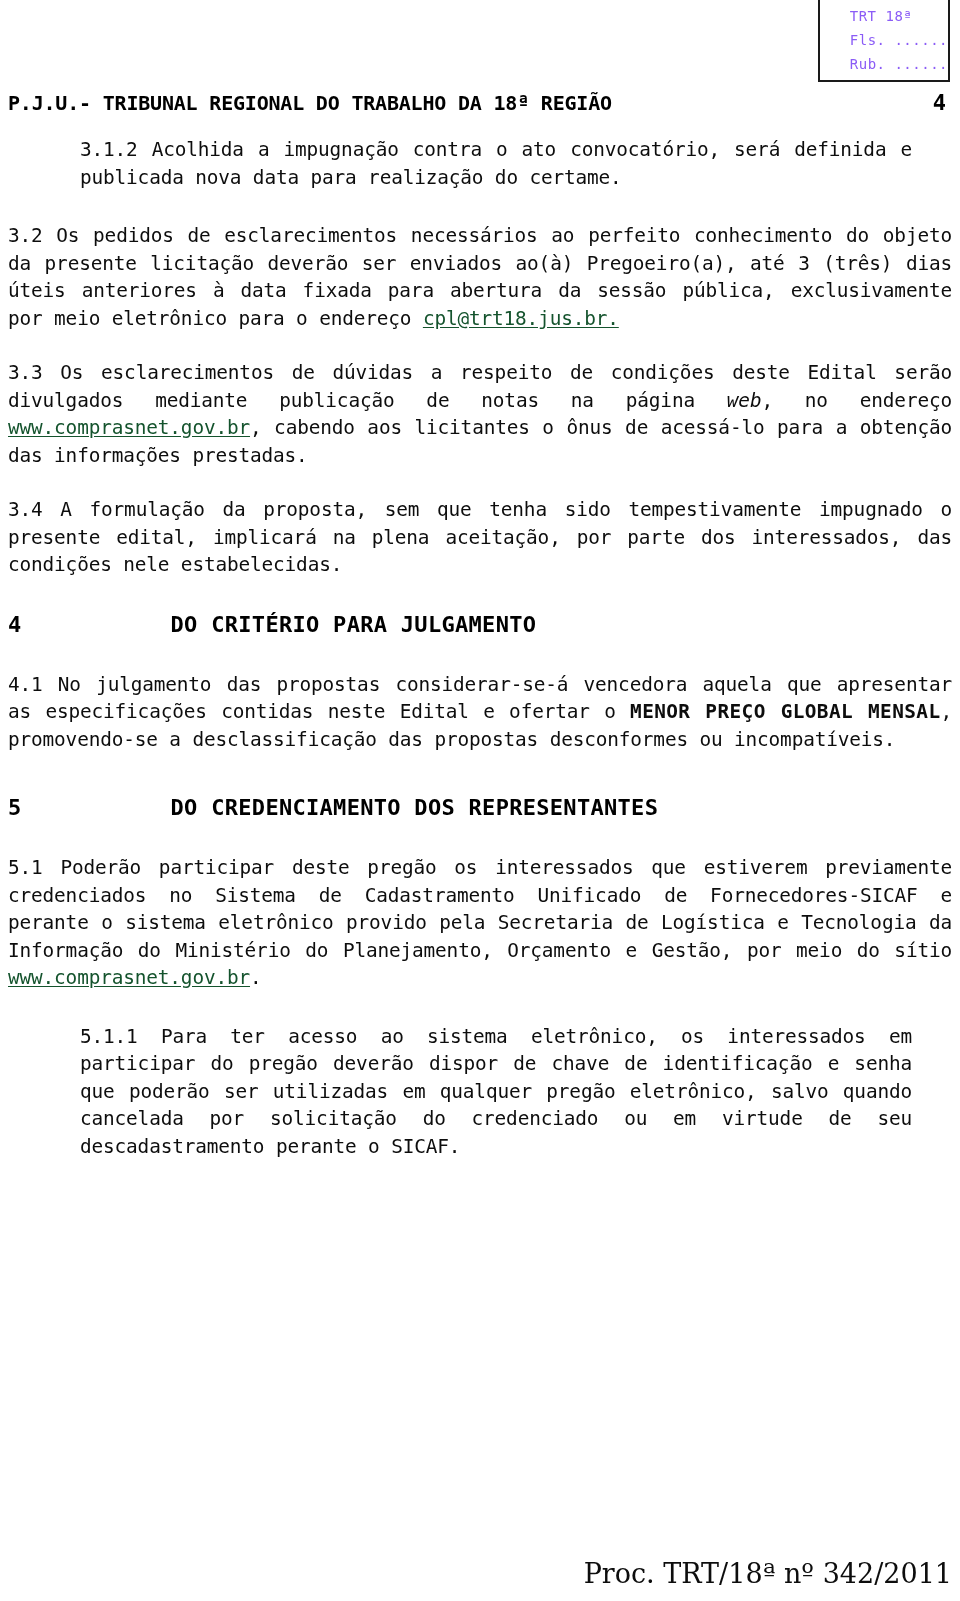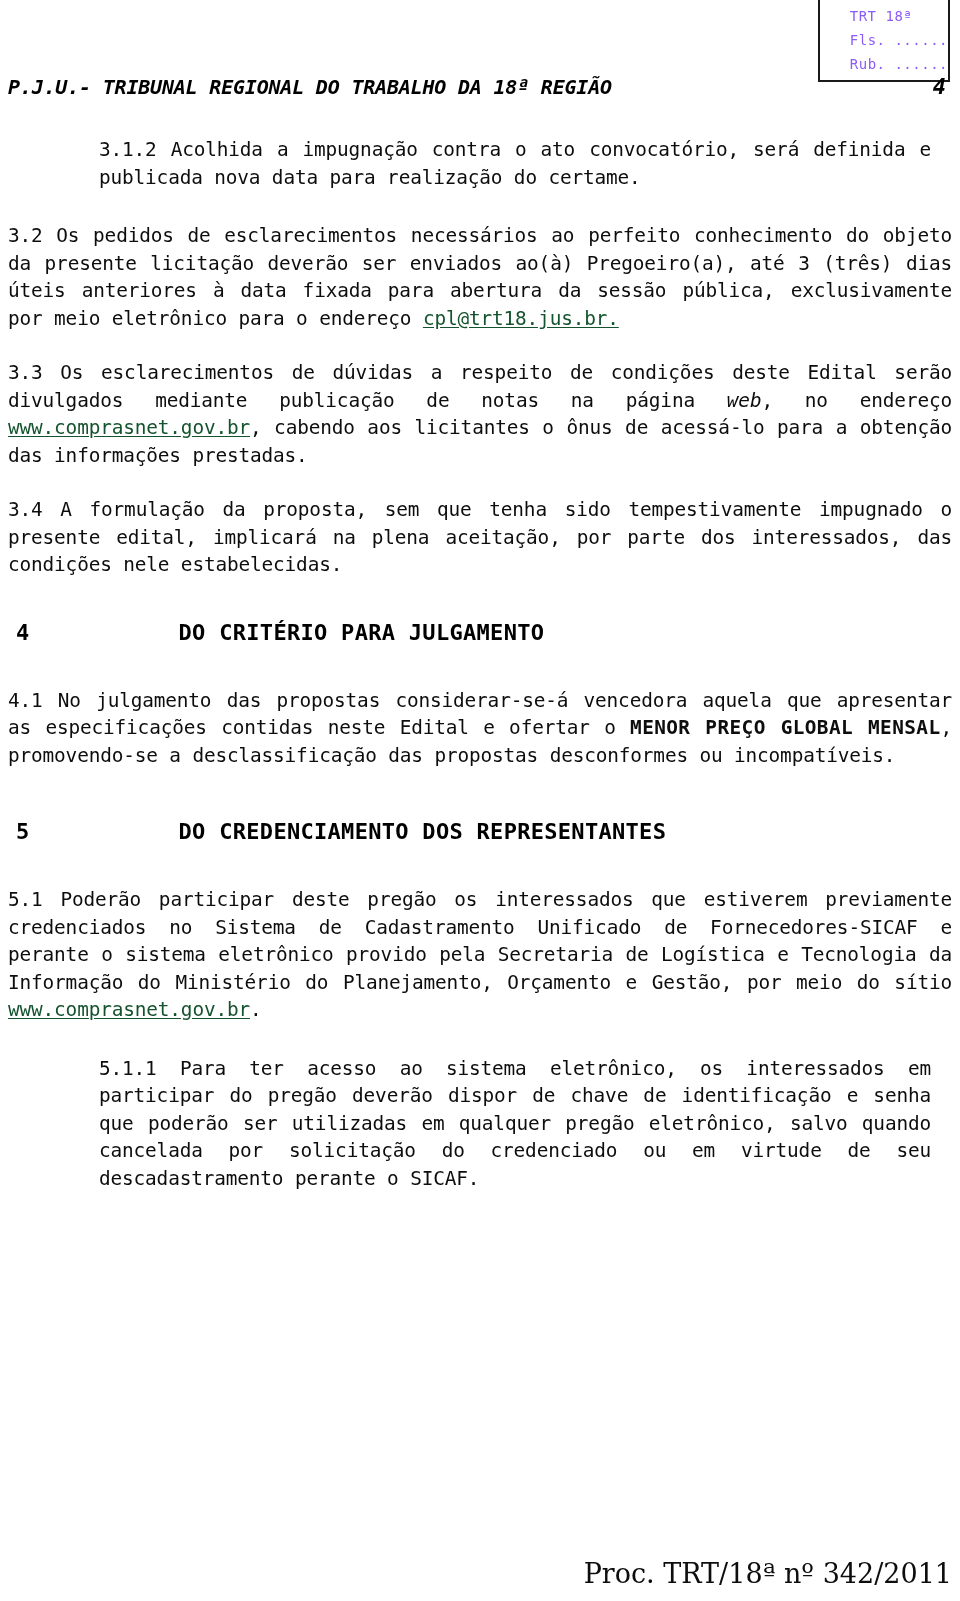--- a/index.html
+++ b/index.html
@@ -44,27 +44,26 @@
     color: #8b5cf6;
     white-space: pre;
     letter-spacing: 0.5px;
   }
   .stamp-line.center { text-align: center; padding-right: 6px;}
   .stamp-line.left   { text-align: right; padding-left: 10px;}
 
   
   .doc-header {
     position: absolute;
-    top: 74px;
+    top: 90px;
     left: 8px;
     width: 944px;
     display: flex;
     align-items: baseline;
     justify-content: space-between;
-    font-style: italic;
   }
   .doc-header-title {
     font-family: "DejaVu Sans Mono", "Liberation Mono", monospace;
     font-weight: bold;
     font-size: 20px;
     letter-spacing: -0.2px;
     white-space: nowrap;
   }
   .doc-header-page {
     font-family: "DejaVu Sans Mono", "Liberation Mono", monospace;
@@ -86,29 +85,29 @@
     font-family: "DejaVu Sans Mono", "Liberation Mono", monospace;
     font-size: 19.4px;
     line-height: 27.5px;
     text-align: justify;
     text-justify: inter-word;
     color: #0d0d0d;
     letter-spacing: -0.15px;
     word-spacing: 0px;
   }
   p.para.indent1 {
-    margin-left: 91px;
+    margin-left: 72px;
     width: 832px;
   }
   .gap-sm { height: 27px; }
   .gap-md { height: 31px; }
   .gap-lg { height: 40px; }
 
   h2.section-head {
-    margin: 8px;
+    margin: 0;
     font-family: "DejaVu Sans Mono", "Liberation Mono", monospace;
     font-weight: bold;
     font-size: 22px;
     line-height: 30px;
     letter-spacing: 0.3px;
     white-space: pre;
   }
 
   b.strong {
     font-weight: bold;

